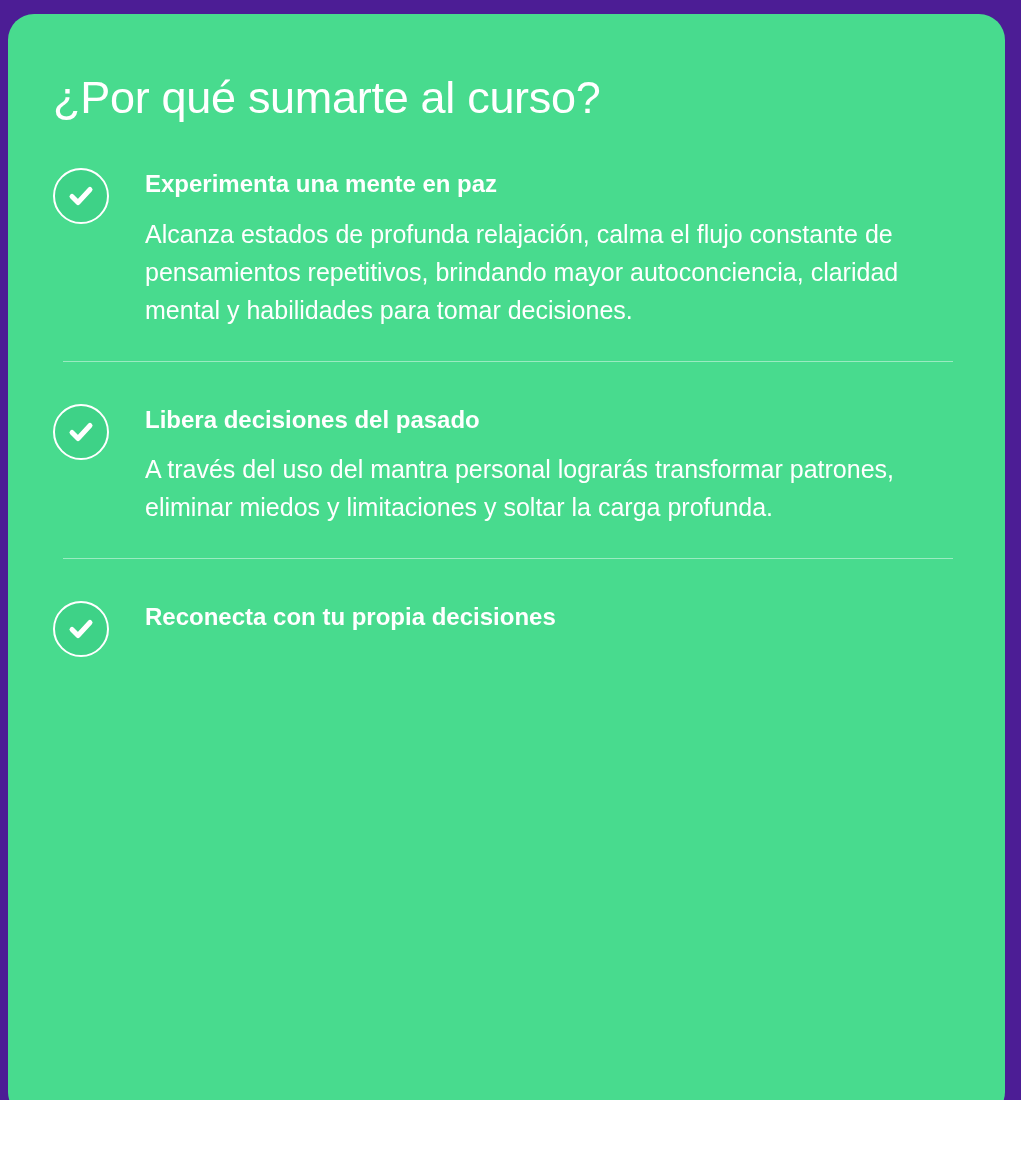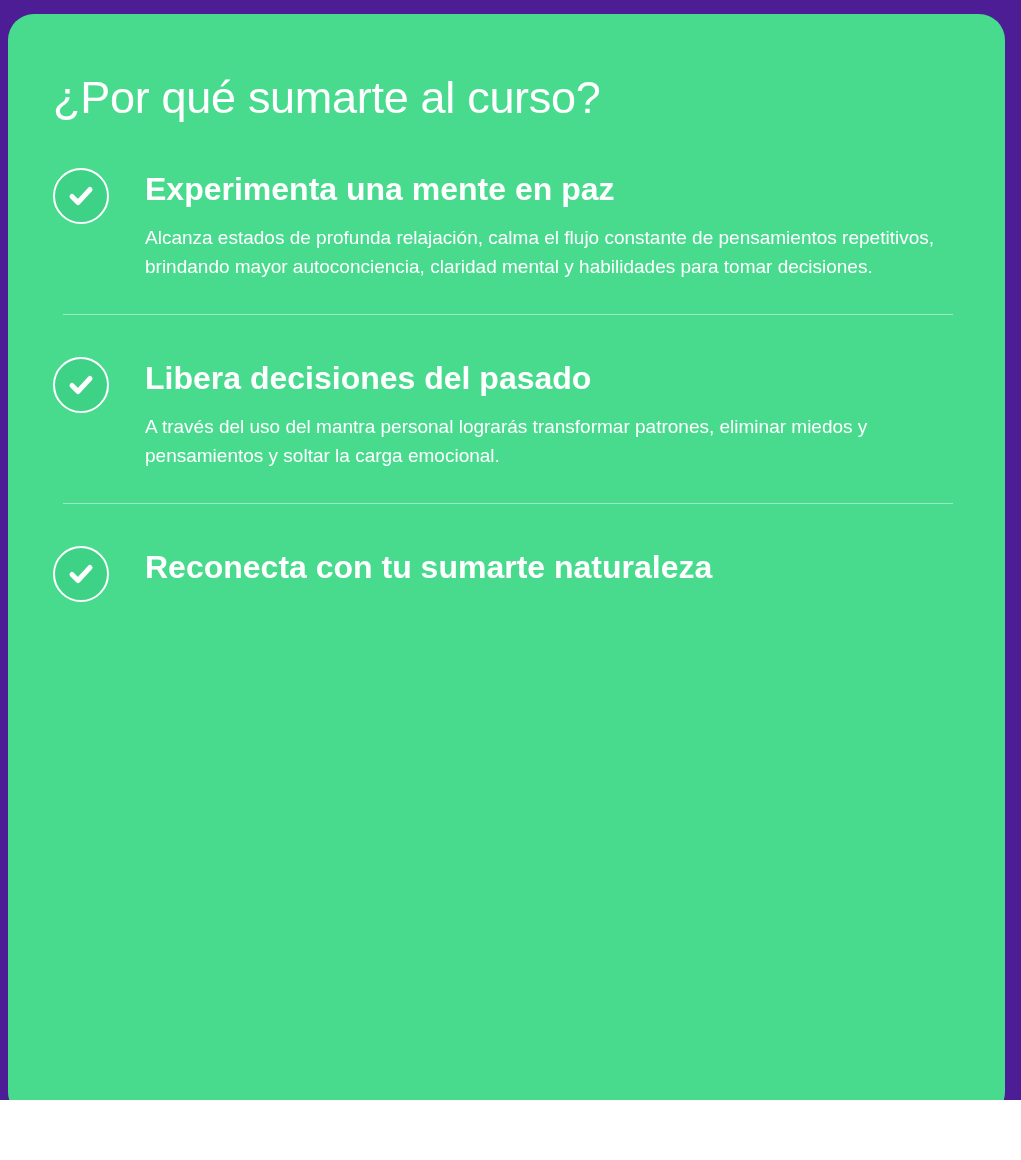--- a/index.html
+++ b/index.html
@@ -69,29 +69,29 @@
     display: block;
   }
 
   .benefit-text {
     flex: 1 1 auto;
     padding-left: 30px;
   }
 
   .benefit-heading {
     color: #ffffff;
-    font-size: 32px;
+    font-size: 24px;
     font-weight: bold;
     margin: 8px 0 16px 0;
     line-height: 1.2;
   }
 
   .benefit-body {
     color: #ffffff;
-    font-size: 19px;
+    font-size: 25px;
     font-weight: 400;
     line-height: 1.52;
     margin: 0;
   }
 
   .divider {
     height: 1px;
     background: rgba(255,255,255,0.45);
     margin: 32px 0 30px 10px;
   }
@@ -124,33 +124,33 @@
     <div class="benefit-item">
       <div class="check-wrap">
         <div class="check-icon">
           <svg width="30" height="30" viewBox="0 0 30 30" aria-hidden="true">
             <path d="M6 15.5 L12 21.5 L24 8.5" fill="none" stroke="#ffffff" stroke-width="5" stroke-linecap="round" stroke-linejoin="round"></path>
           </svg>
         </div>
       </div>
       <div class="benefit-text">
         <div class="benefit-heading">Libera decisiones del pasado</div>
-        <p class="benefit-body">A través del uso del mantra personal lograrás transformar patrones, eliminar miedos y pensamientos y soltar la carga emocional.</p>
+        <p class="benefit-body">A través del uso del mantra personal lograrás transformar patrones, eliminar miedos y limitaciones y soltar la carga profunda.</p>
       </div>
     </div>
 
     <div class="divider"></div>
 
     <div class="benefit-item">
       <div class="check-wrap">
         <div class="check-icon">
           <svg width="30" height="30" viewBox="0 0 30 30" aria-hidden="true">
             <path d="M6 15.5 L12 21.5 L24 8.5" fill="none" stroke="#ffffff" stroke-width="5" stroke-linecap="round" stroke-linejoin="round"></path>
           </svg>
         </div>
       </div>
       <div class="benefit-text">
-        <div class="benefit-heading">Reconecta con tu sumarte naturaleza</div>
+        <div class="benefit-heading">Reconecta con tu propia decisiones</div>
       </div>
     </div>
 
   </section>
 </div>
 
 </body></html>

